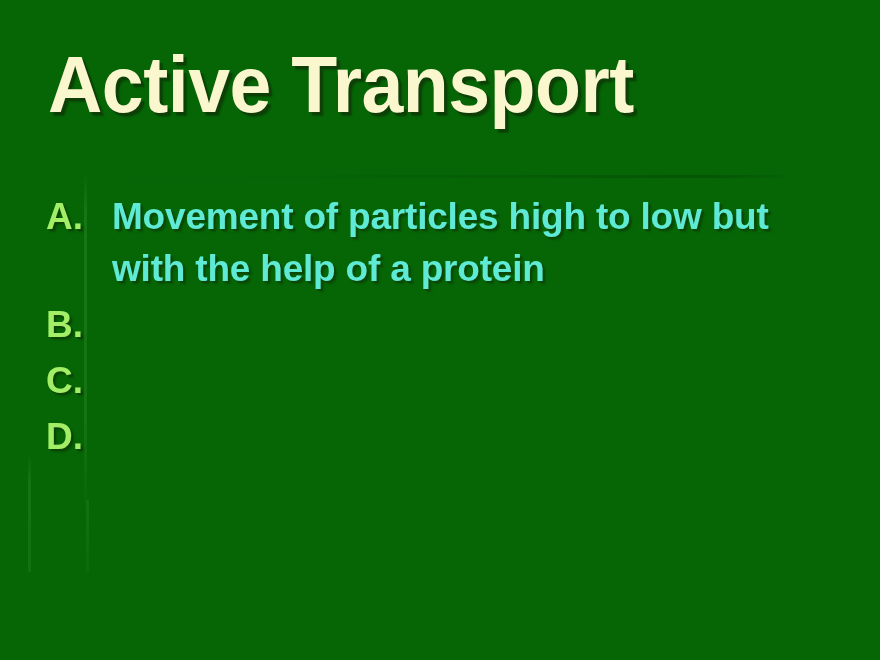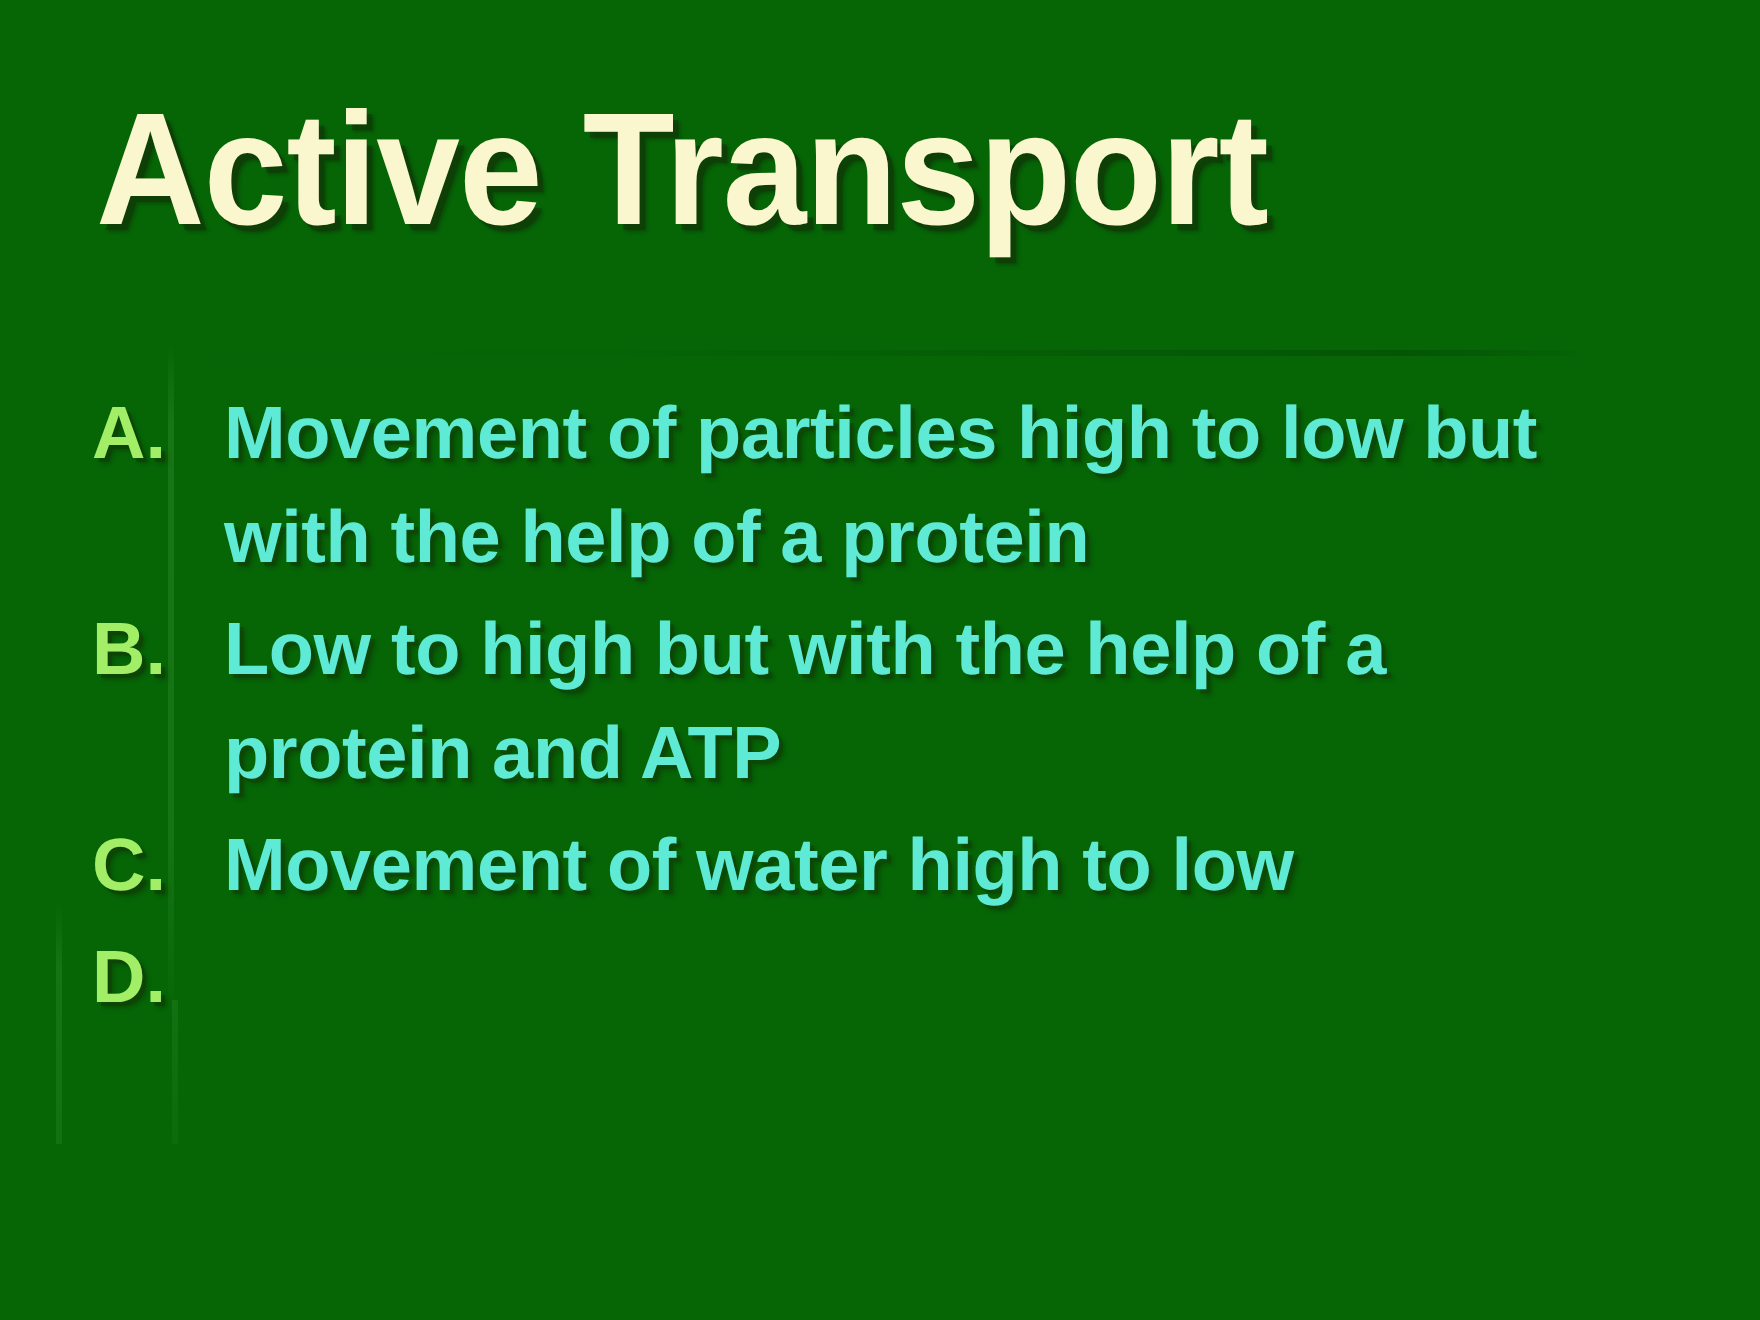--- a/index.html
+++ b/index.html
@@ -146,26 +146,24 @@
 
   <div id="options">
 
     <div class="option">
       <div class="option-marker">A.</div>
       <div class="option-text">Movement of particles high to low but with the help of a protein</div>
     </div>
 
     <div class="option">
       <div class="option-marker">B.</div>
-      <div class="option-text">Low to high but with the help of a protein and ATP</div>
     </div>
 
     <div class="option">
       <div class="option-marker">C.</div>
-      <div class="option-text">Movement of water high to low</div>
     </div>
 
     <div class="option">
       <div class="option-marker">D.</div>
     </div>
 
   </div>
 
 </div>
 

